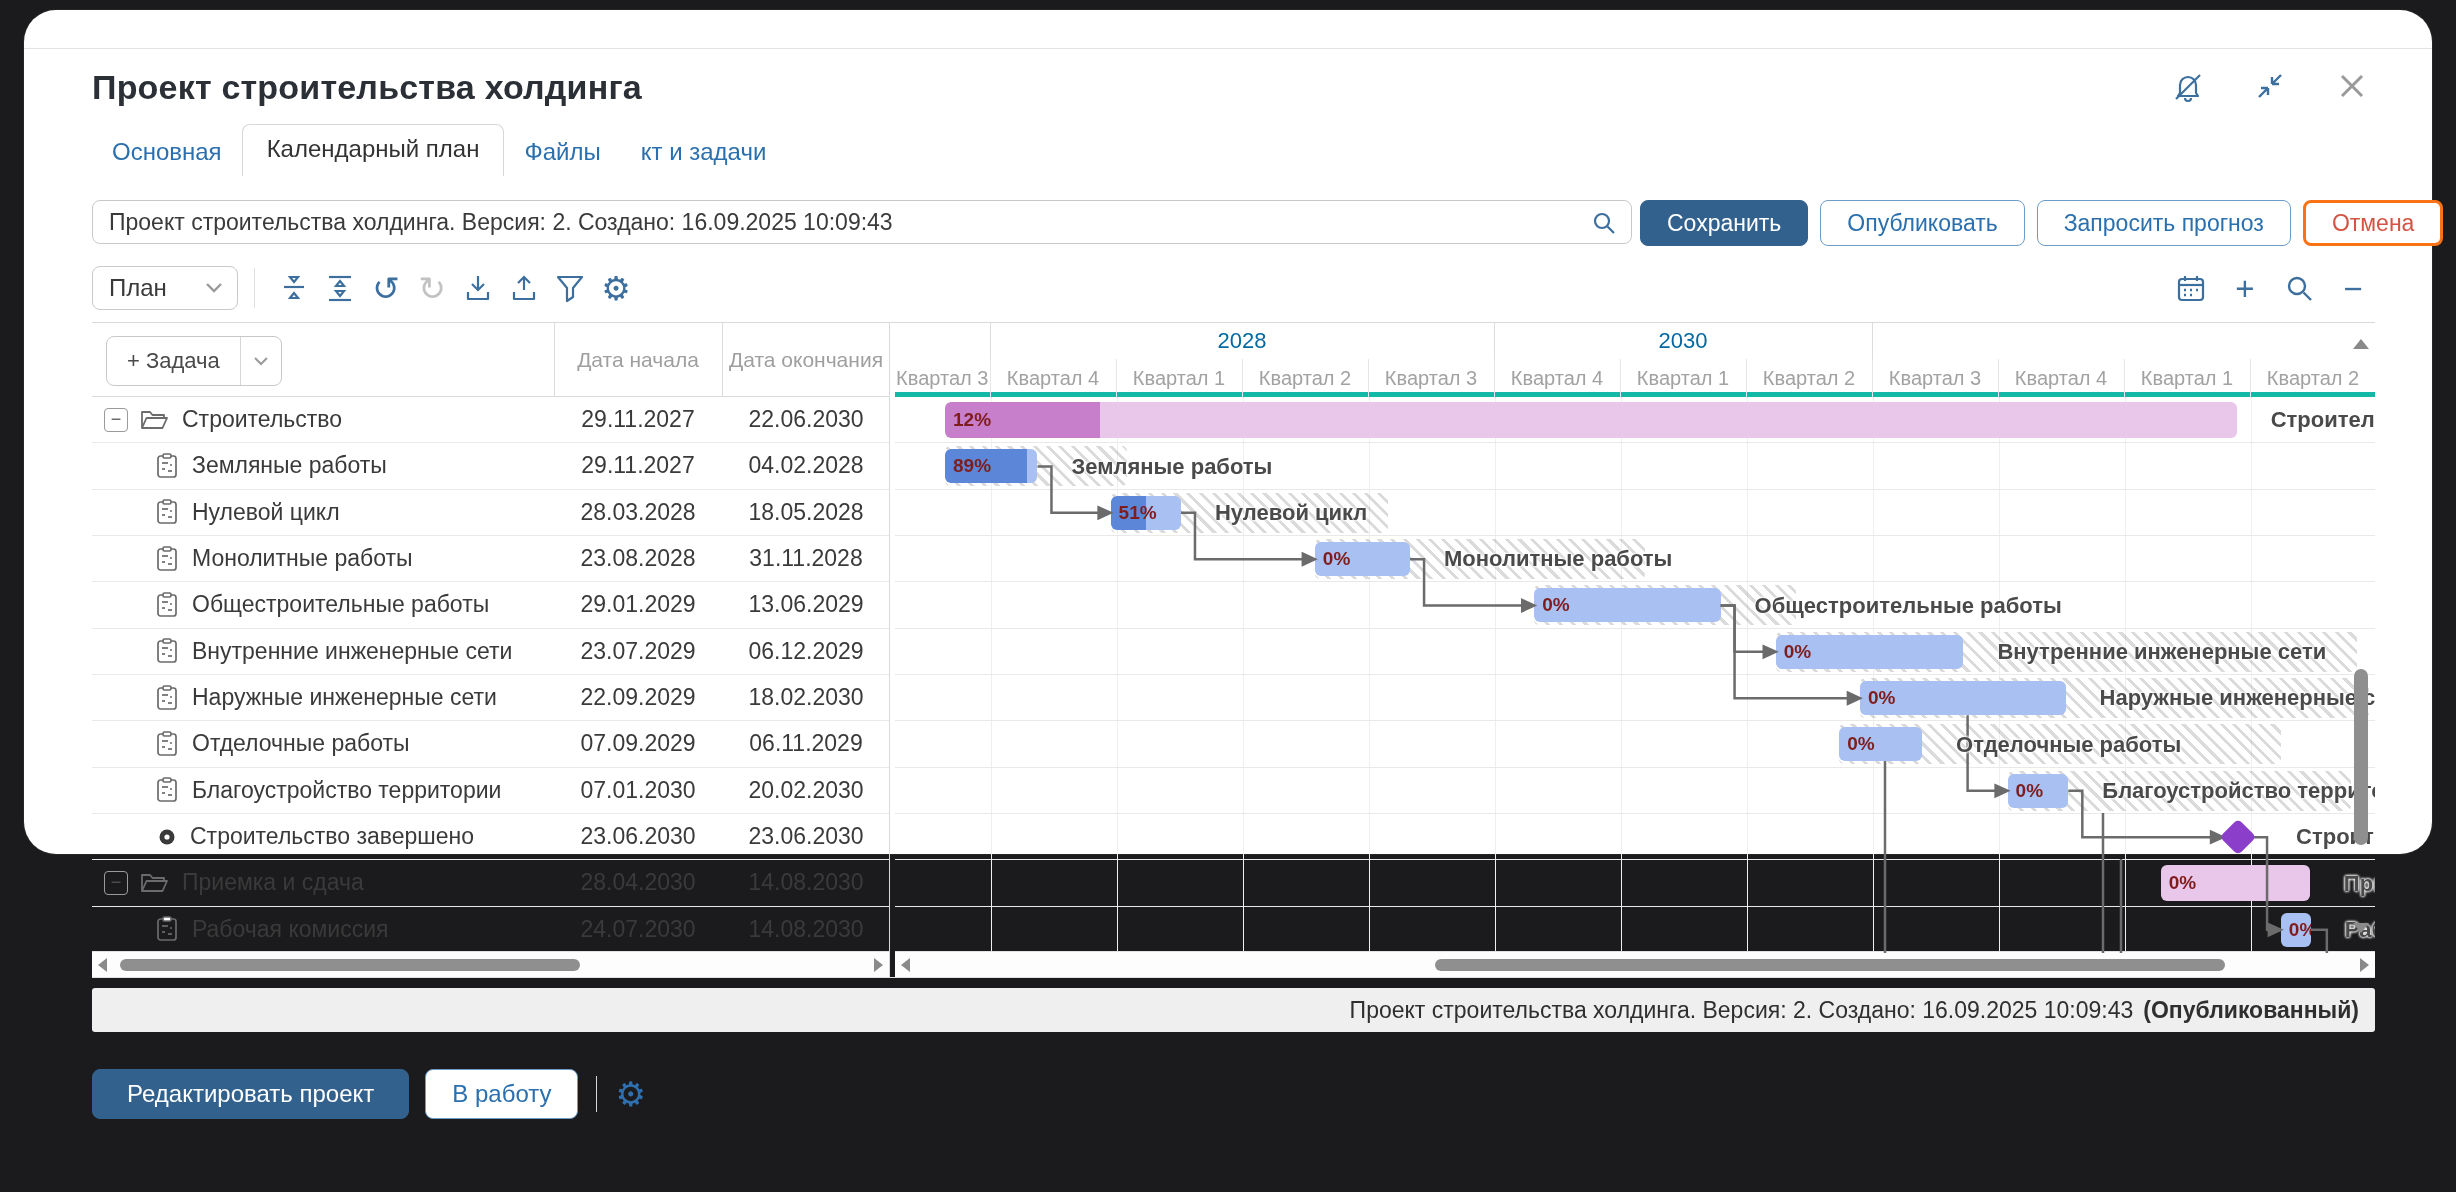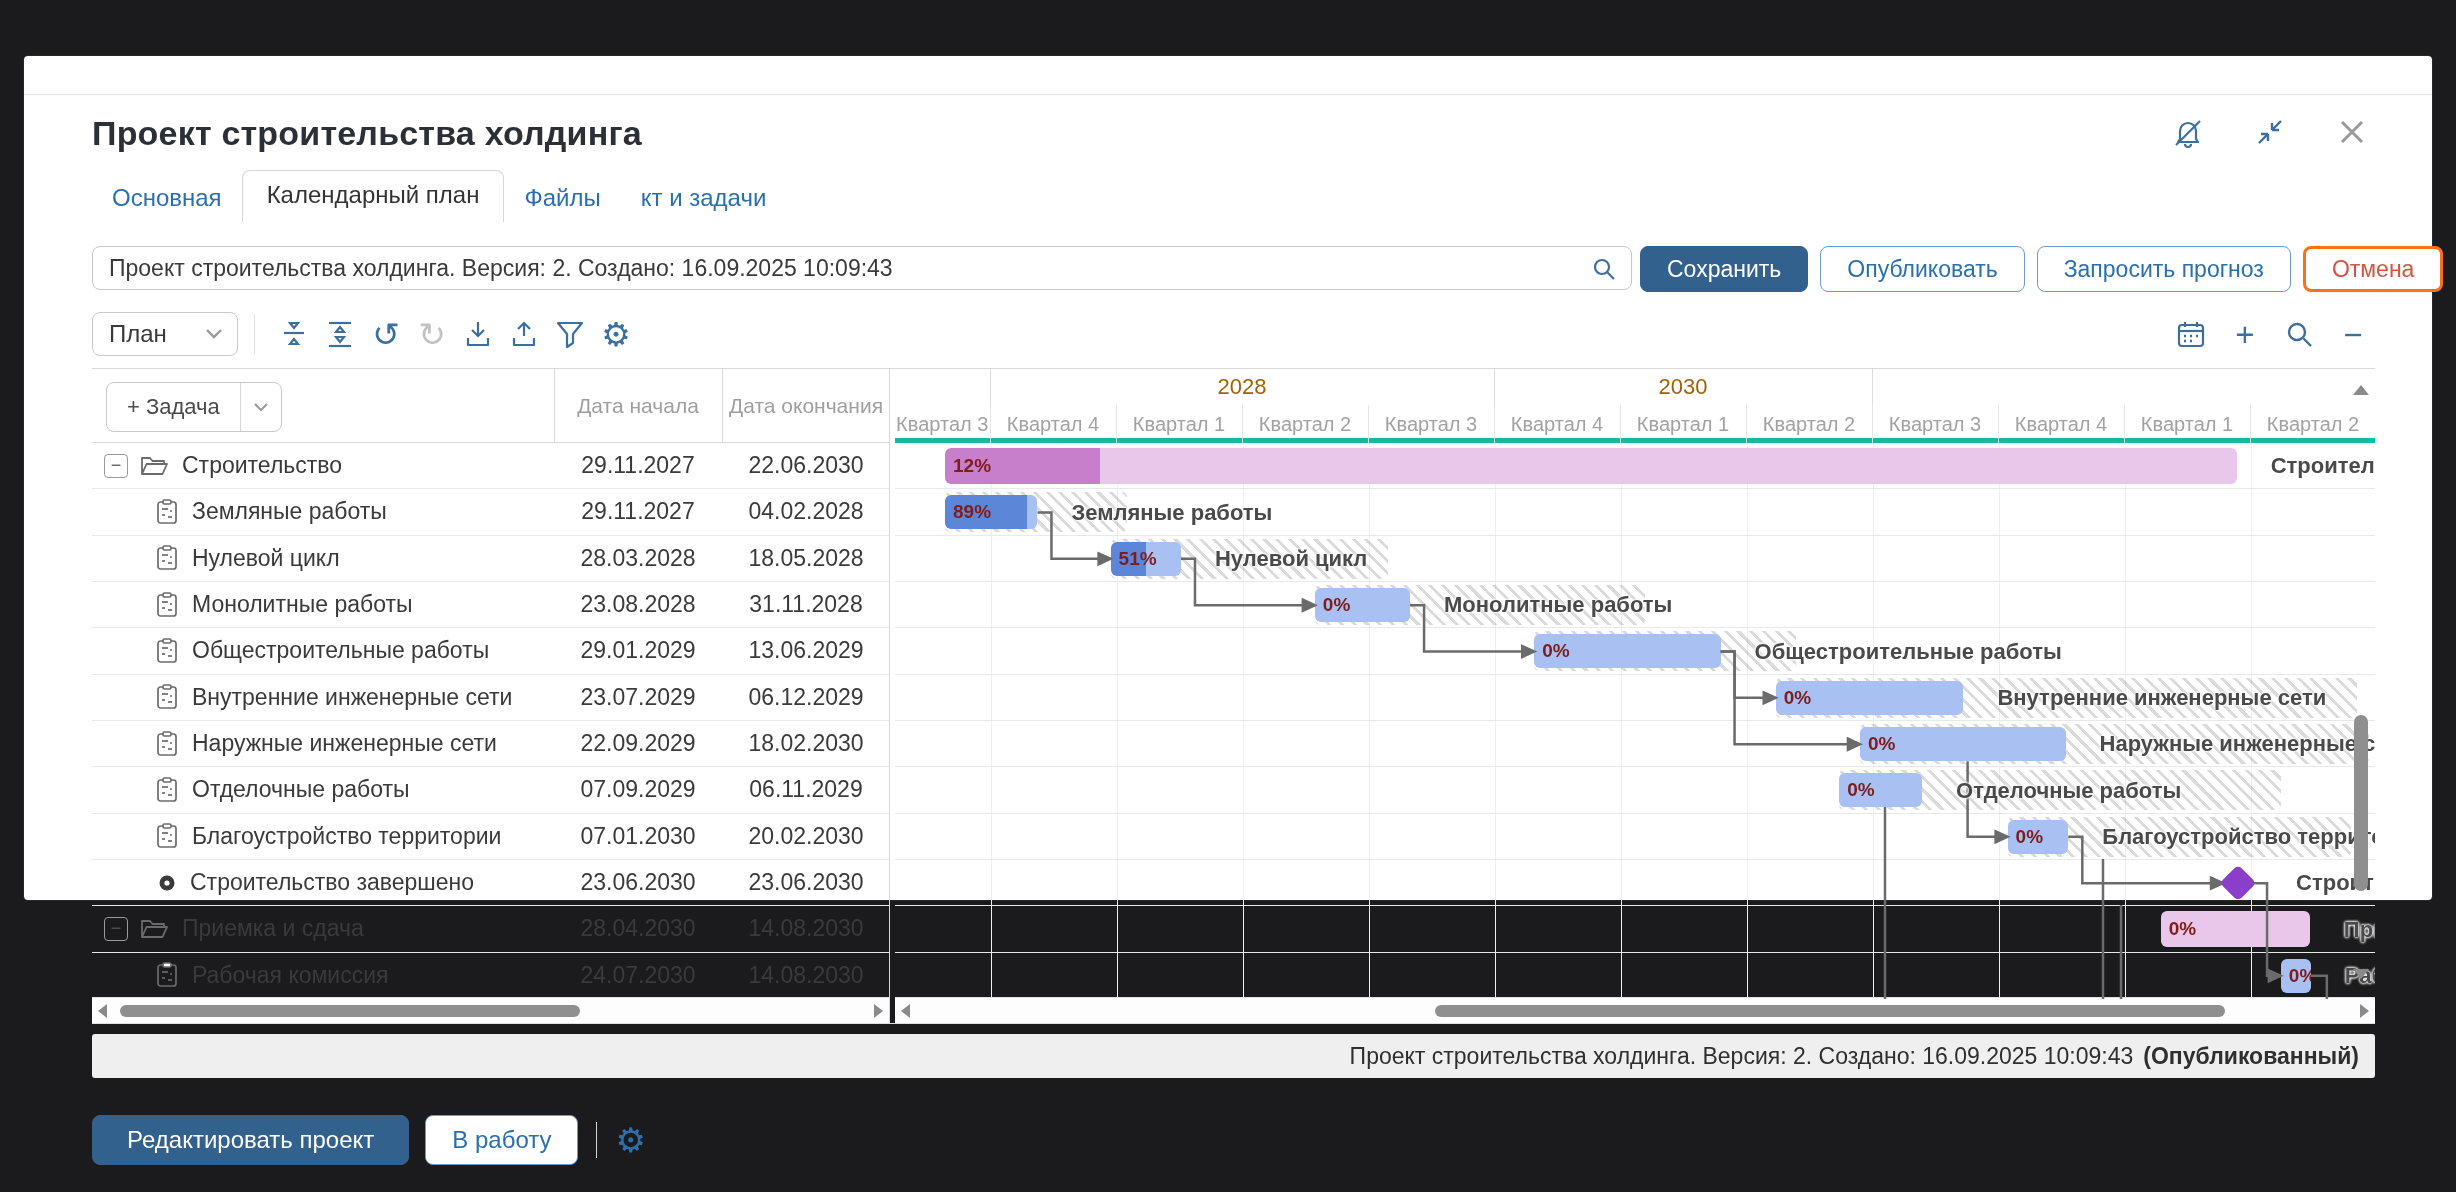--- a/index.html
+++ b/index.html
@@ -1,17 +1,17 @@
 <!DOCTYPE html>
 <html><head>
 <meta charset="utf-8">
 <style>
   html,body{margin:0;padding:0;}
   body{width:2456px;height:1192px;background:#1b1b1d;font-family:"Liberation Sans",sans-serif;overflow:hidden;position:relative;}
-  .window{position:absolute;left:24px;top:10px;width:2408px;height:844px;background:#fff;border-radius:4px;box-shadow:0 0 0 1px rgba(255,255,255,.05);margin-top:46px;}
+  .window{position:absolute;left:24px;top:10px;width:2408px;height:844px;background:#fff;border-radius:32px;box-shadow:0 0 0 1px rgba(255,255,255,.05);}
   .top-divider{position:absolute;left:0;top:38px;width:100%;height:1px;background:#e2e2e2;}
   .page-title{position:absolute;left:68px;top:58px;font-size:34px;font-weight:700;color:#2b2f36;letter-spacing:.2px;}
   .head-icons{position:absolute;right:60px;top:56px;display:flex;gap:42px;align-items:center;}
   .hicon{width:40px;height:40px;display:flex;align-items:center;justify-content:center;cursor:pointer;}
   
   .tabs{position:absolute;left:68px;top:116px;display:flex;align-items:flex-end;height:50px;}
   .tab{font-size:24px;color:#2a6fae;padding:10px 20px;cursor:pointer;white-space:nowrap;}
   .tab.active{color:#333;background:#fff;border:1px solid #d8d8d8;border-bottom:none;border-radius:8px 8px 0 0;padding:10px 24px 13px;}
   
   .version-row{position:absolute;left:68px;top:190px;right:68px;height:46px;}
@@ -44,21 +44,21 @@
   .trow{position:relative;height:46.33px;border-bottom:1px solid #e9e9e9;box-sizing:border-box;display:flex;align-items:center;font-size:23px;color:#3a3a3a;cursor:pointer;}
   .expander{width:22px;height:22px;border:1px solid #9a9a9a;border-radius:4px;display:flex;align-items:center;justify-content:center;font-size:18px;color:#555;margin-left:12px;flex:0 0 auto;}
   .rowicon{display:flex;align-items:center;justify-content:center;flex:0 0 auto;}
   .tname{white-space:nowrap;overflow:hidden;}
   .dcell{position:absolute;top:0;height:100%;display:flex;align-items:center;justify-content:center;font-size:23px;color:#3a3a3a;}
   .dcell.start{left:462px;width:168px;}
   .dcell.end{left:630px;width:168px;}
   
   .gantt-pane{position:absolute;left:803px;top:0;width:1480px;height:100%;overflow:hidden;}
   #gy{position:absolute;left:0;top:0;height:36px;display:flex;}
-  .ycell{height:36px;line-height:36px;text-align:center;font-size:22px;color:#a16207;border-right:1px solid #dcdcdc;box-sizing:border-box;flex:0 0 auto;}
+  .ycell{height:36px;line-height:36px;text-align:center;font-size:22px;color:#0369a1;border-right:1px solid #dcdcdc;box-sizing:border-box;flex:0 0 auto;}
   #gq{position:absolute;left:0;top:36px;height:38px;display:flex;border-bottom:5px solid #14b8a6;box-sizing:border-box;}
   .qcell{height:38px;line-height:38px;text-align:center;font-size:20px;color:#a2a2a2;border-right:1px solid #e6e6e6;box-sizing:border-box;flex:0 0 auto;white-space:nowrap;overflow:hidden;}
   #gbody{position:absolute;left:0;top:74px;width:1480px;height:556px;}
   .vline{position:absolute;top:0;bottom:0;width:1px;background:#efefef;}
   .grow{position:absolute;left:0;width:100%;height:46.33px;border-bottom:1px solid #e9e9e9;box-sizing:border-box;}
   #gsvg{position:absolute;left:0;top:0;z-index:5;}
   .hatch{position:absolute;height:40px;border-radius:5px;background:repeating-linear-gradient(45deg,rgba(90,90,90,.22) 0 3px,transparent 3px 9px);z-index:2;}
   .gbar{position:absolute;border-radius:6px;z-index:4;overflow:hidden;cursor:pointer;}
   .gprog{position:absolute;left:0;top:0;bottom:0;border-radius:6px 0 0 6px;}
   .gpct{position:absolute;left:8px;top:0;bottom:0;display:flex;align-items:center;color:#7f1d1d;font-size:19px;font-weight:700;z-index:6;}

